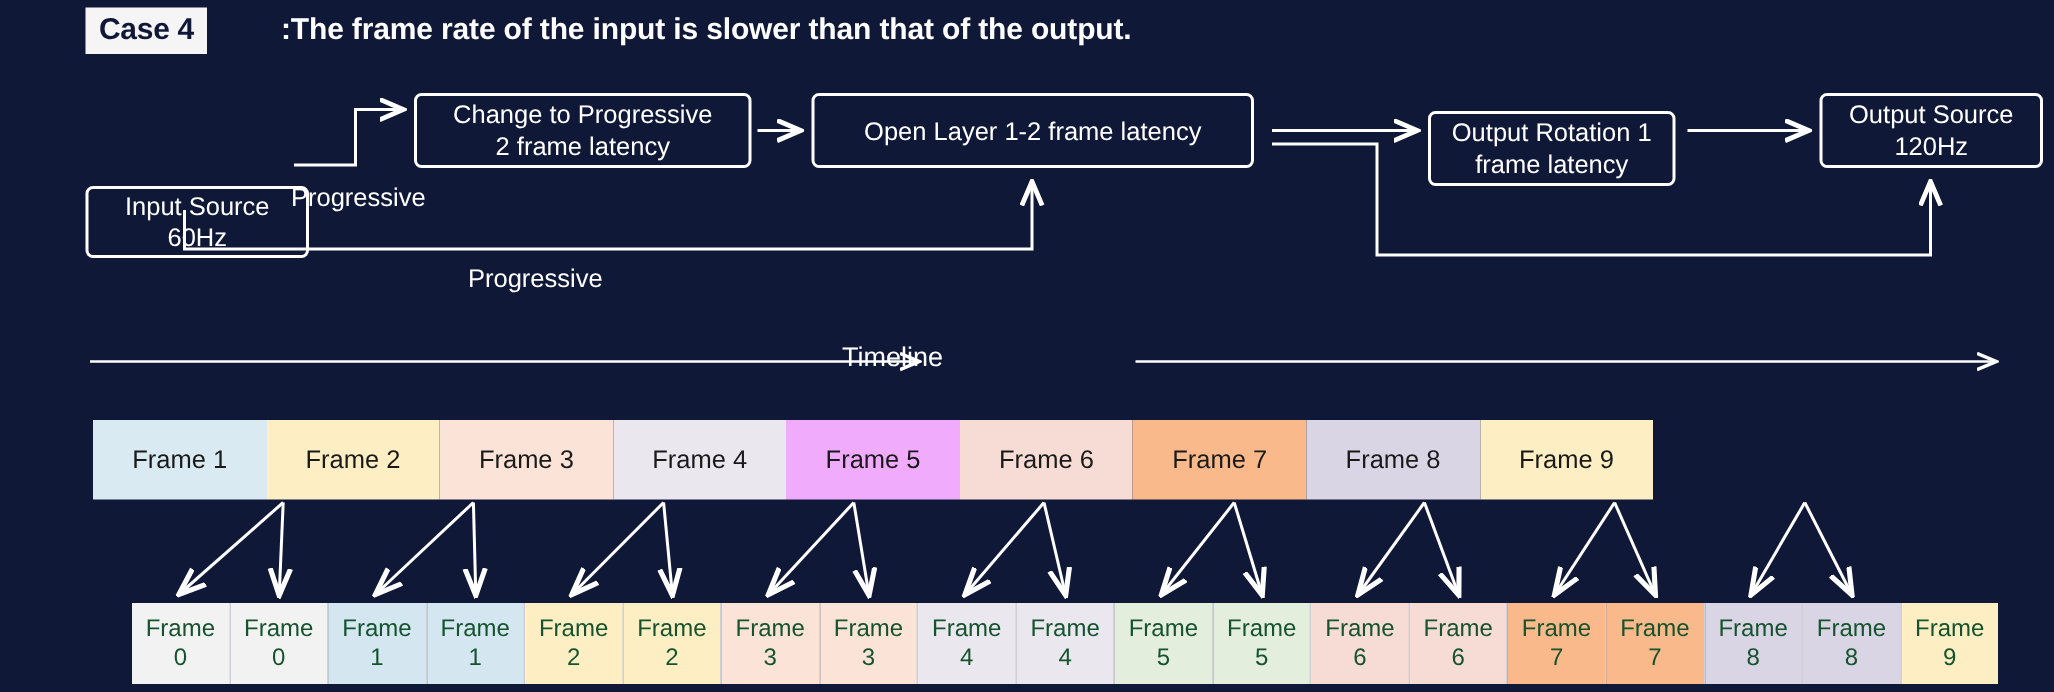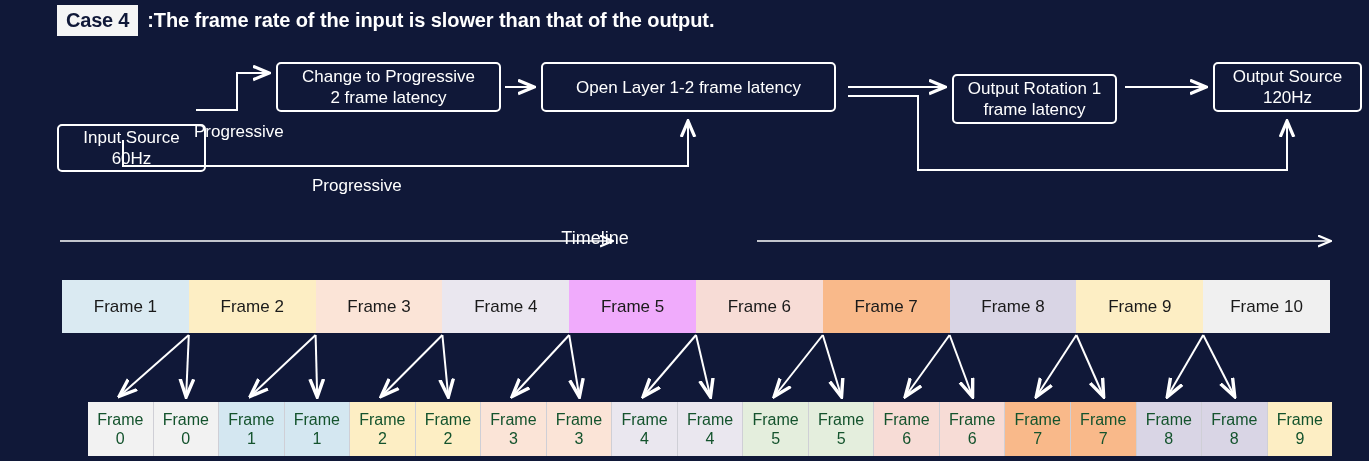--- a/index.html
+++ b/index.html
@@ -17,20 +17,21 @@
   }
 
   
   #title-row {
     position: absolute;
     left: 57px;
     top: 5px;
     display: flex;
     align-items: center;
     height: 30px;
+    gap: 40px;
   }
   #case-badge {
     background: #f5f5f5;
     color: #101838;
     font-weight: bold;
     font-size: 20px;
     line-height: 1;
     padding: 5px 9px 6px 9px;
     letter-spacing: -0.2px;
   }
@@ -107,21 +108,21 @@
     position: absolute;
     left: 0; top: 0;
     width: 1369px; height: 30px;
   }
 
   
   #source-row {
     position: absolute;
     left: 62px;
     top: 280px;
-    width: 1268px;
+    width: 1040px;
     height: 53px;
     display: flex;
   }
   .src-cell {
     flex: 1 1 0;
     display: flex;
     align-items: center;
     justify-content: center;
     font-size: 17px;
     color: #1a1a1a;
@@ -235,23 +236,20 @@
       <span>Frame 6</span>
     </div>
     <div class="src-cell" style="background: rgb(249, 185, 138);">
       <span>Frame 7</span>
     </div>
     <div class="src-cell" style="background: rgb(217, 213, 229); align-items: center;">
       <span>Frame 8</span>
     </div>
     <div class="src-cell" style="background: rgb(253, 238, 196);">
       <span>Frame 9</span>
-    </div>
-    <div class="src-cell" style="background: rgb(240, 240, 240);">
-      <span>Frame 10</span>
     </div>
   </div>
 
 <svg id="map-svg" viewBox="0 0 1369 70">
     <defs>
       <marker id="ah3" markerWidth="10" markerHeight="10" refX="8" refY="4.2" orient="auto">
         <path d="M0,0.8 L9,4.2 L0,7.6" fill="none" stroke="#ffffff" stroke-width="1.7"></path>
       </marker>
     </defs>
     <path d="M188.8,2 L120.73684210526315,62" stroke="#ffffff" stroke-width="2" fill="none" marker-end="url(#ah3)"></path>

